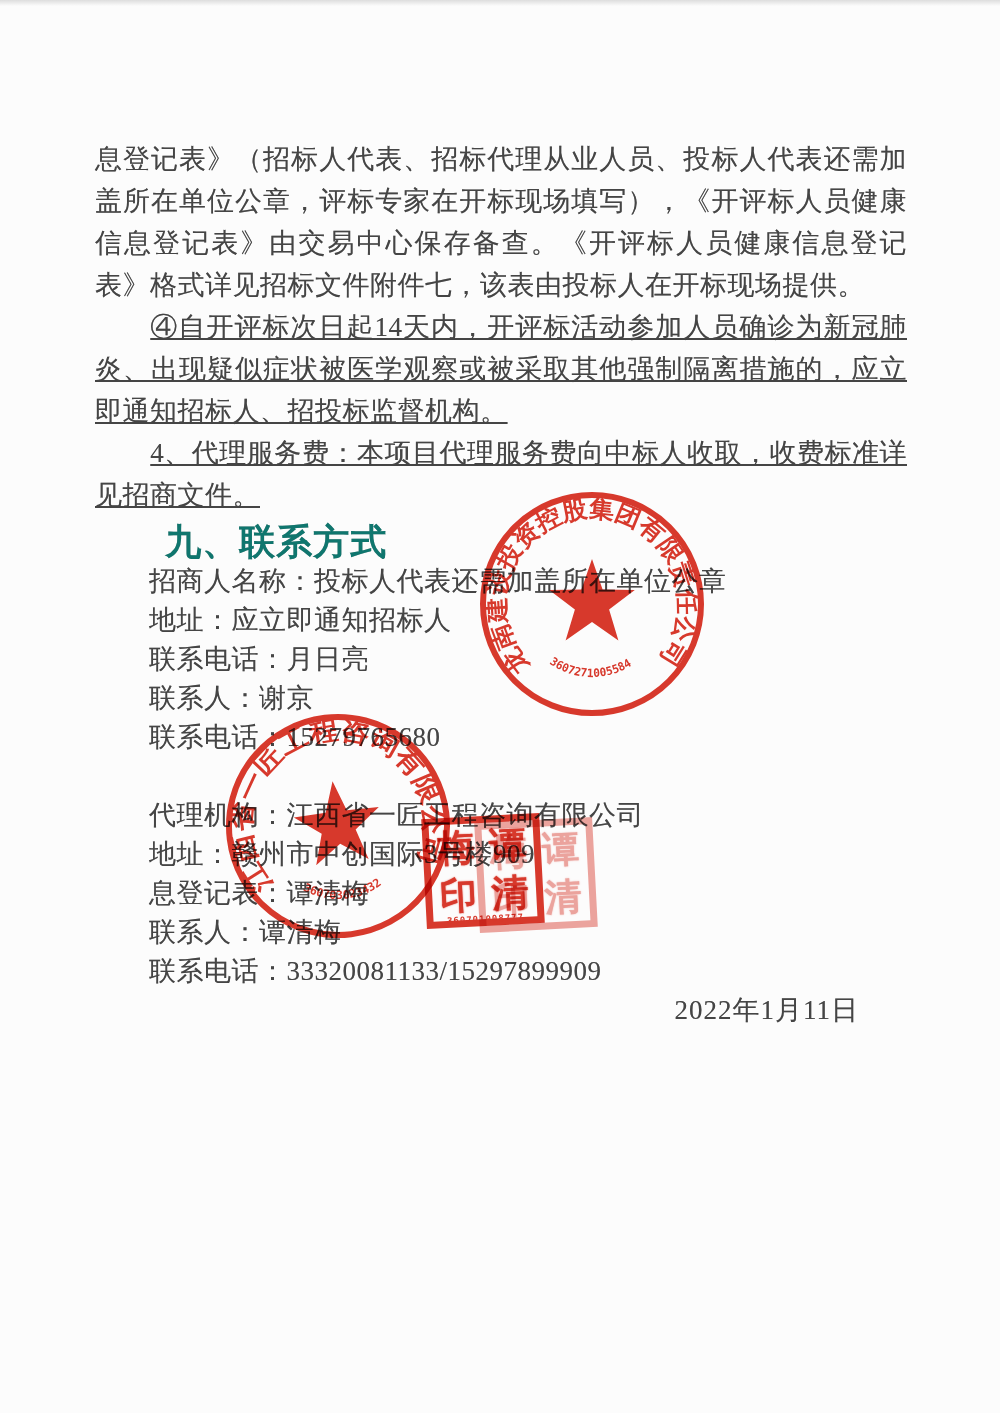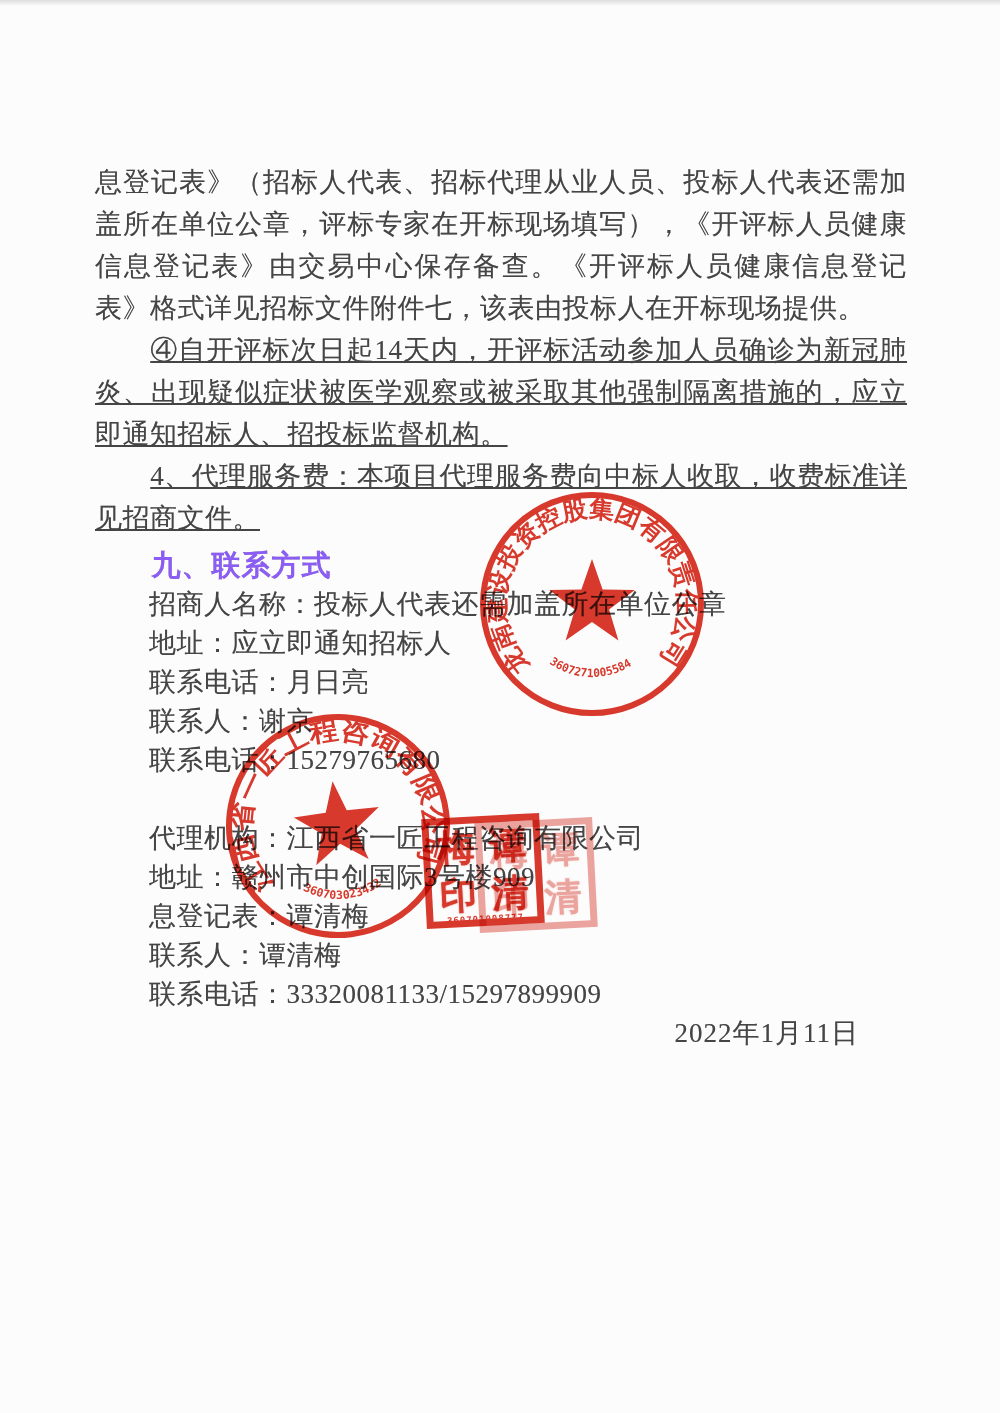--- a/index.html
+++ b/index.html
@@ -9,27 +9,26 @@
   }
   .scan-edge-top{
     position:absolute;top:0;left:0;right:0;height:6px;
     background:linear-gradient(to bottom,rgba(150,150,150,.55),rgba(150,150,150,0));
     opacity:.55;
   }
   .doc-body{
     position:absolute;left:95px;top:138px;width:812px;
     color:#454545;font-size:27px;
     text-shadow:0 0 .6px rgba(70,70,70,.45);
-    margin-top:23px;
   }
   .para{margin:0;line-height:42px;text-align:justify;letter-spacing:.5px;}
   .para.indented{text-indent:2.05em;text-decoration:underline;}
   .section-heading{
     font-family:"Liberation Sans","DejaVu Sans",sans-serif;
-    font-weight:bold;color:#8b5cf6;font-size:29px;line-height:40px;
+    font-weight:bold;color:#0f766e;font-size:36px;line-height:40px;
     padding-left:1.95em;margin-top:6px;letter-spacing:1px;
   }
   .cline{padding-left:2.0em;line-height:39px;letter-spacing:.5px;white-space:nowrap;}
   .gap-line{height:39px;}
   .date-line{text-align:right;padding-right:48px;line-height:39px;letter-spacing:1px;}
   
   .stamp{position:absolute;mix-blend-mode:multiply;opacity:.92;pointer-events:none;}
   .stamp svg{display:block;}
   .round-stamp-b{transform:rotate(-7deg);}
   .name-seal{

